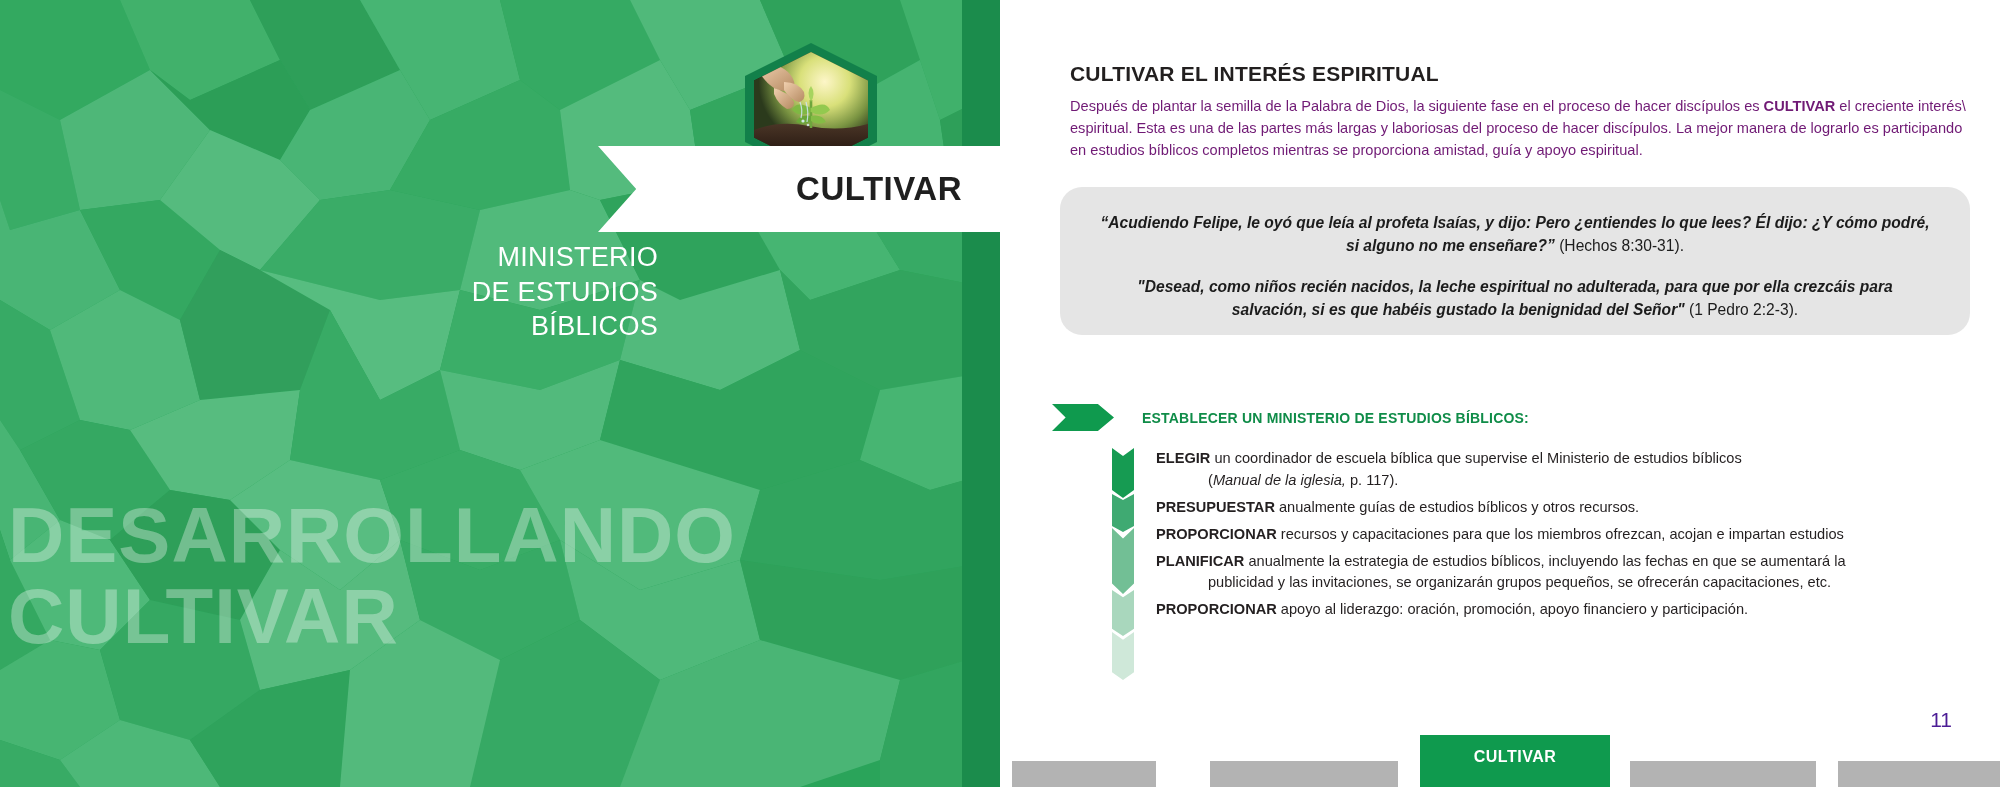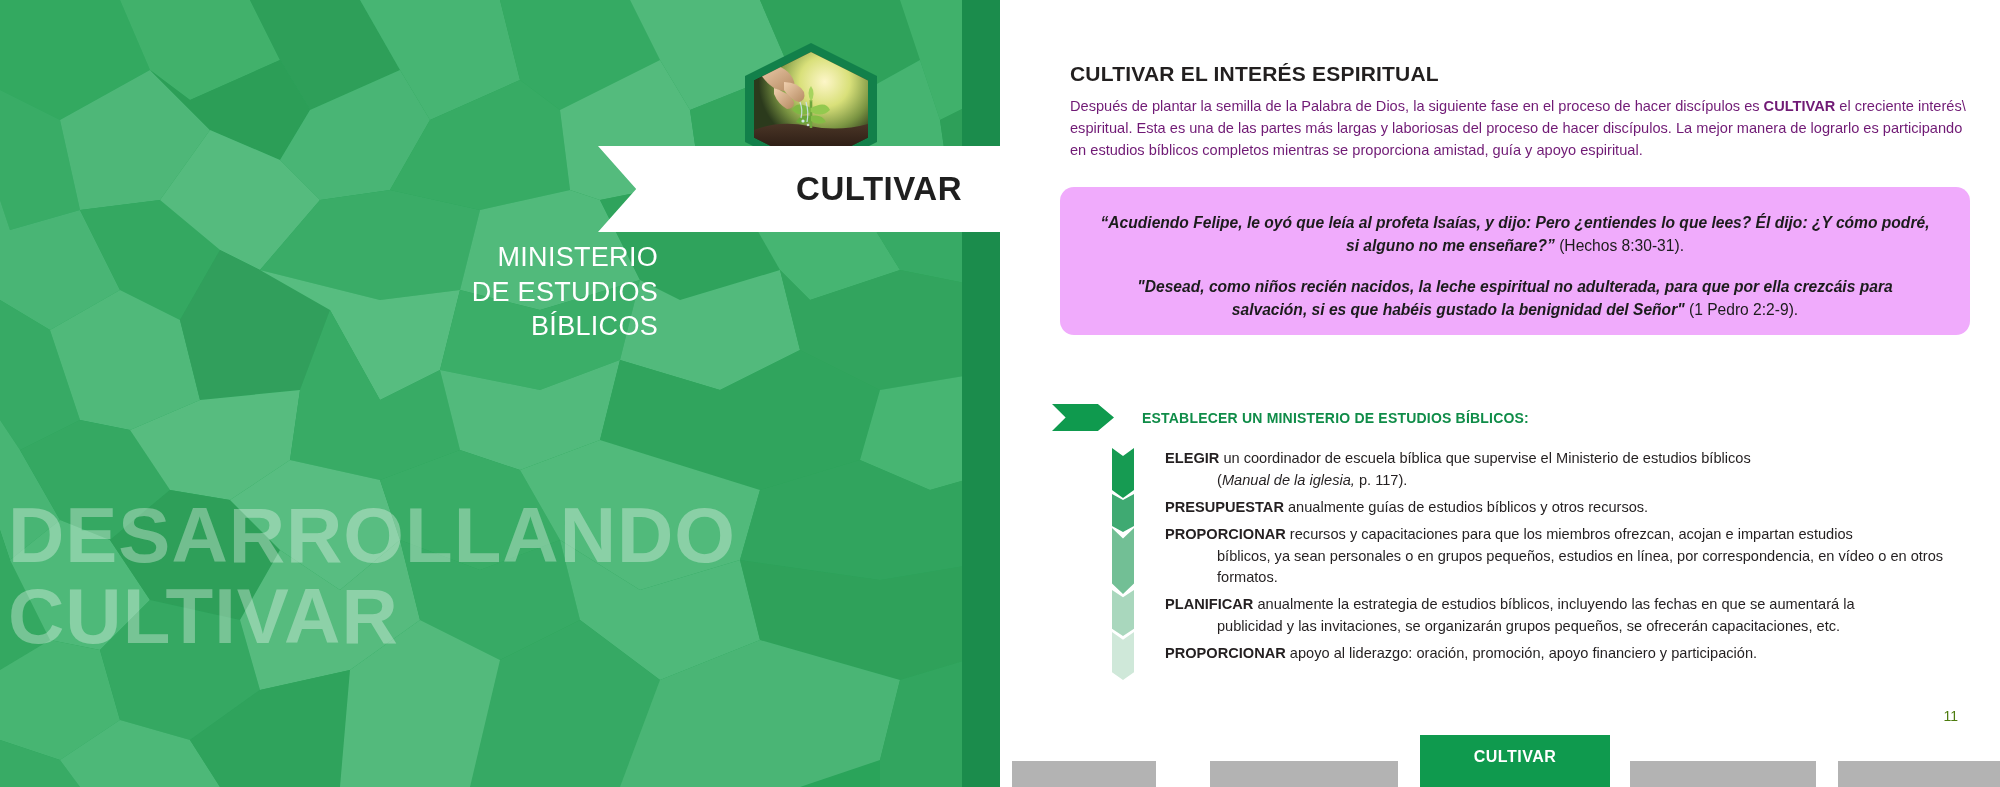--- a/index.html
+++ b/index.html
@@ -109,22 +109,22 @@
     width: 898px;
     font-size: 14.6px;
     line-height: 1.52;
     color: #701a75;
   }
   .intro b { font-weight: 700; }
 
   .quote-box {
     position: absolute; left: 60px; top: 187px;
     width: 910px; height: 148px;
-    background: #f0abfc;
-    border-radius: 14px;
+    background: #e5e5e5;
+    border-radius: 22px;
   }
   .quote {
     position: absolute; left: 40px; right: 40px;
     text-align: center;
     font-style: italic;
     font-weight: 700;
     font-size: 15.6px;
     line-height: 1.45;
     color: #1c1c1c;
   }
@@ -148,21 +148,20 @@
     color: #0f8c48;
     letter-spacing: 0.2px;
     white-space: nowrap;
   }
 
   
   .list-wrap {
     position: absolute; left: 112px; top: 448px;
     width: 888px;
     display: flex;
-    gap: 9px;
   }
   .chevron-bar {
     width: 22px;
     display: flex; flex-direction: column;
     flex: 0 0 22px;
     margin-right: 22px;
   }
   .chev {
     width: 22px;
     clip-path: polygon(0% 0%, 50% 16%, 100% 0%, 100% 84%, 50% 100%, 0% 84%);
@@ -174,23 +173,23 @@
     color: #231f20;
   }
   .li {
     margin-bottom: 5px;
   }
   .li b { font-weight: 700; }
   .li .cont { display: block; padding-left: 52px; }
   .li .cont i { font-style: italic; }
 
   .page-number {
-    position: absolute; right: 42px; top: 708px;
-    font-size: 14px;
-    color: #4d7c0f;
+    position: absolute; right: 48px; top: 708px;
+    font-size: 21px;
+    color: #4c1d95;
   }
 
   
   .tabbar {
     position: absolute; left: 1000px; top: 761px;
     width: 1000px; height: 26px;
   }
   .tab {
     position: absolute; bottom: 0;
     height: 26px;
@@ -352,21 +351,21 @@
 
     <div class="intro">
       <span>Después de plantar la semilla de la Palabra de Dios, la siguiente fase en el proceso de hacer discípulos es </span><b>CULTIVAR</b><span> el creciente interés\ espiritual. Esta es una de las partes más largas y laboriosas del proceso de hacer discípulos. La mejor manera de lograrlo es participando en estudios bíblicos completos mientras se proporciona amistad, guía y apoyo espiritual.</span>
     </div>
 
     <div class="quote-box">
       <div class="quote quote-1">
         <span>“Acudiendo Felipe, le oyó que leía al profeta Isaías, y dijo: Pero ¿entiendes lo que lees?  Él dijo: ¿Y cómo podré, si alguno no me enseñare?”</span><span class="ref"> (Hechos 8:30-31).</span>
       </div>
       <div class="quote quote-2">
-        <span>"Desead, como niños recién nacidos, la leche espiritual no adulterada, para que por ella crezcáis para salvación, si es que habéis gustado la benignidad del Señor"</span><span class="ref"> (1 Pedro 2:2-9).</span>
+        <span>"Desead, como niños recién nacidos, la leche espiritual no adulterada, para que por ella crezcáis para salvación, si es que habéis gustado la benignidad del Señor"</span><span class="ref"> (1 Pedro 2:2-3).</span>
       </div>
     </div>
 
     <div class="section-row">
       <div class="pennant"></div>
       <div class="section-title">ESTABLECER UN MINISTERIO DE ESTUDIOS BÍBLICOS:</div>
     </div>
 
     <div class="list-wrap">
       <div class="chevron-bar">
@@ -383,21 +382,20 @@
           <b>ELEGIR</b><span> un coordinador de escuela bíblica que supervise el Ministerio de estudios bíblicos</span>
           <span class="cont"><span>(</span><i>Manual de la iglesia,</i><span> p. 117).</span></span>
         </div>
 
         <div class="li">
           <b>PRESUPUESTAR</b><span> anualmente guías de estudios bíblicos y otros recursos.</span>
         </div>
 
         <div class="li">
           <b>PROPORCIONAR</b><span> recursos y capacitaciones para que los miembros ofrezcan, acojan e impartan estudios</span>
-          <span class="cont">bíblicos, ya sean personales o en grupos pequeños, estudios en línea, por correspondencia, en vídeo o en otros formatos.</span>
         </div>
 
         <div class="li">
           <b>PLANIFICAR</b><span> anualmente la estrategia de estudios bíblicos, incluyendo las fechas en que se aumentará la</span>
           <span class="cont">publicidad y las invitaciones, se organizarán grupos pequeños, se ofrecerán capacitaciones, etc.</span>
         </div>
 
         <div class="li">
           <b>PROPORCIONAR</b><span> apoyo al liderazgo: oración, promoción, apoyo financiero y participación.</span>
         </div>

